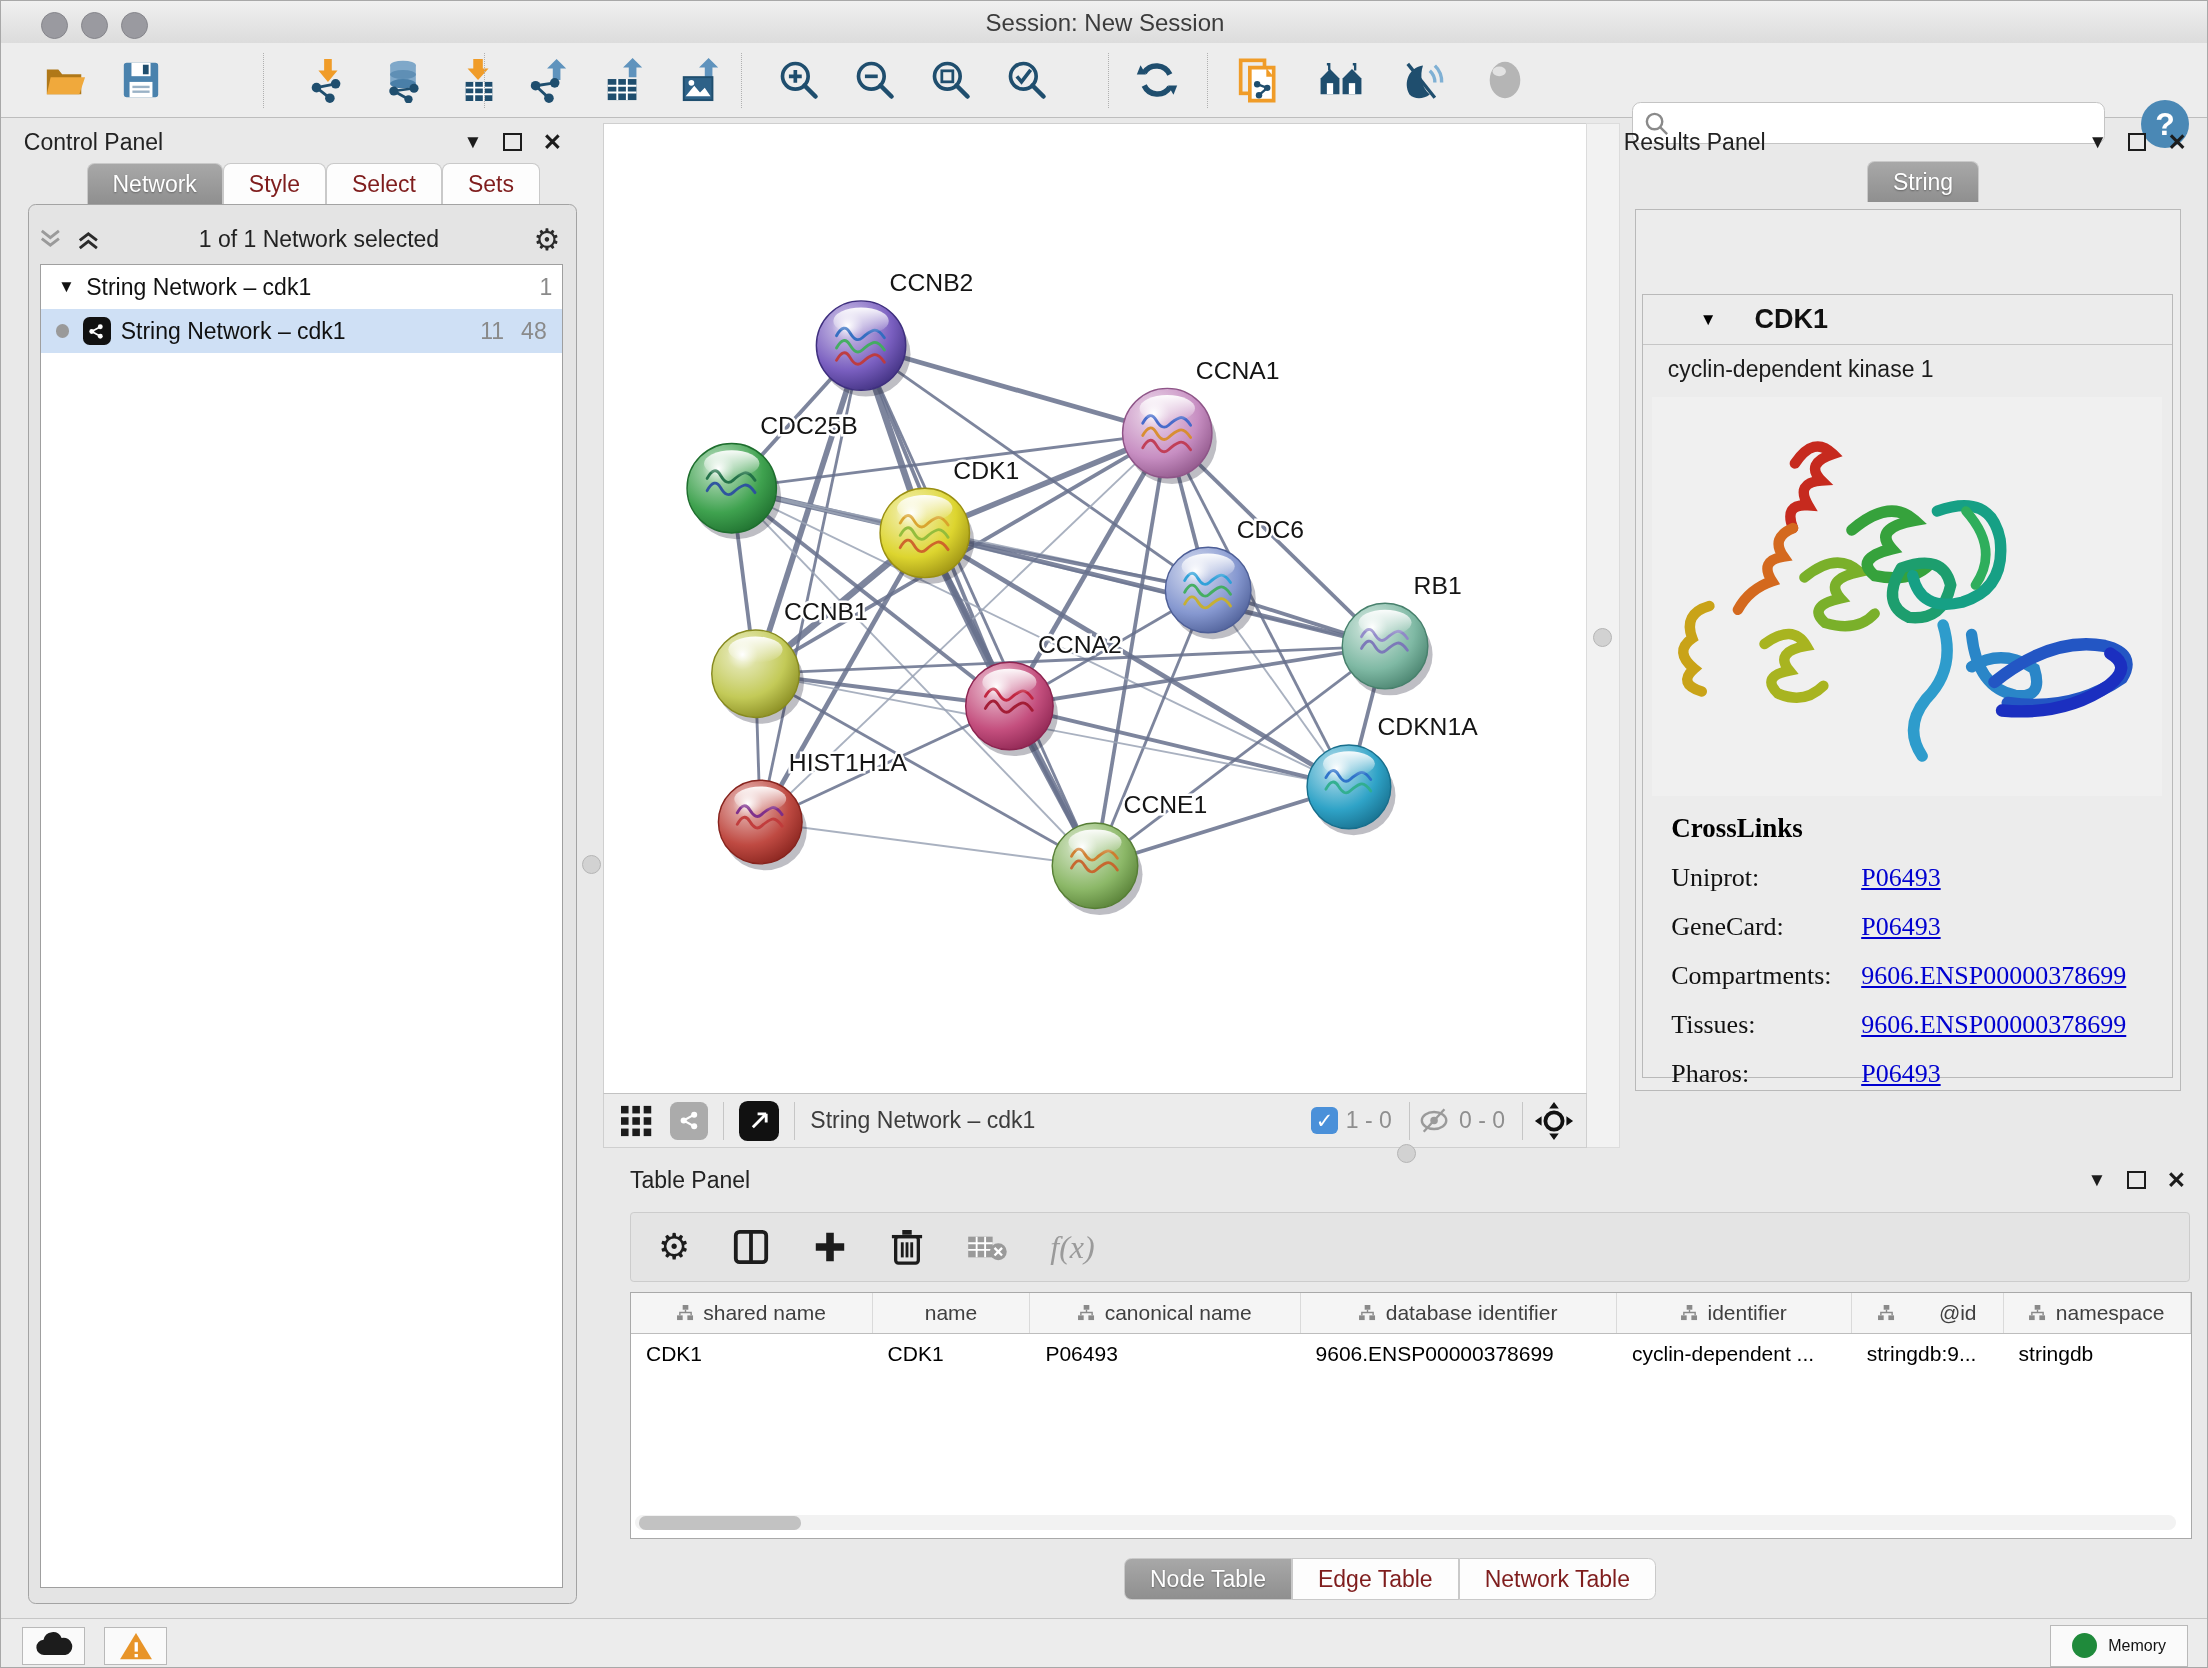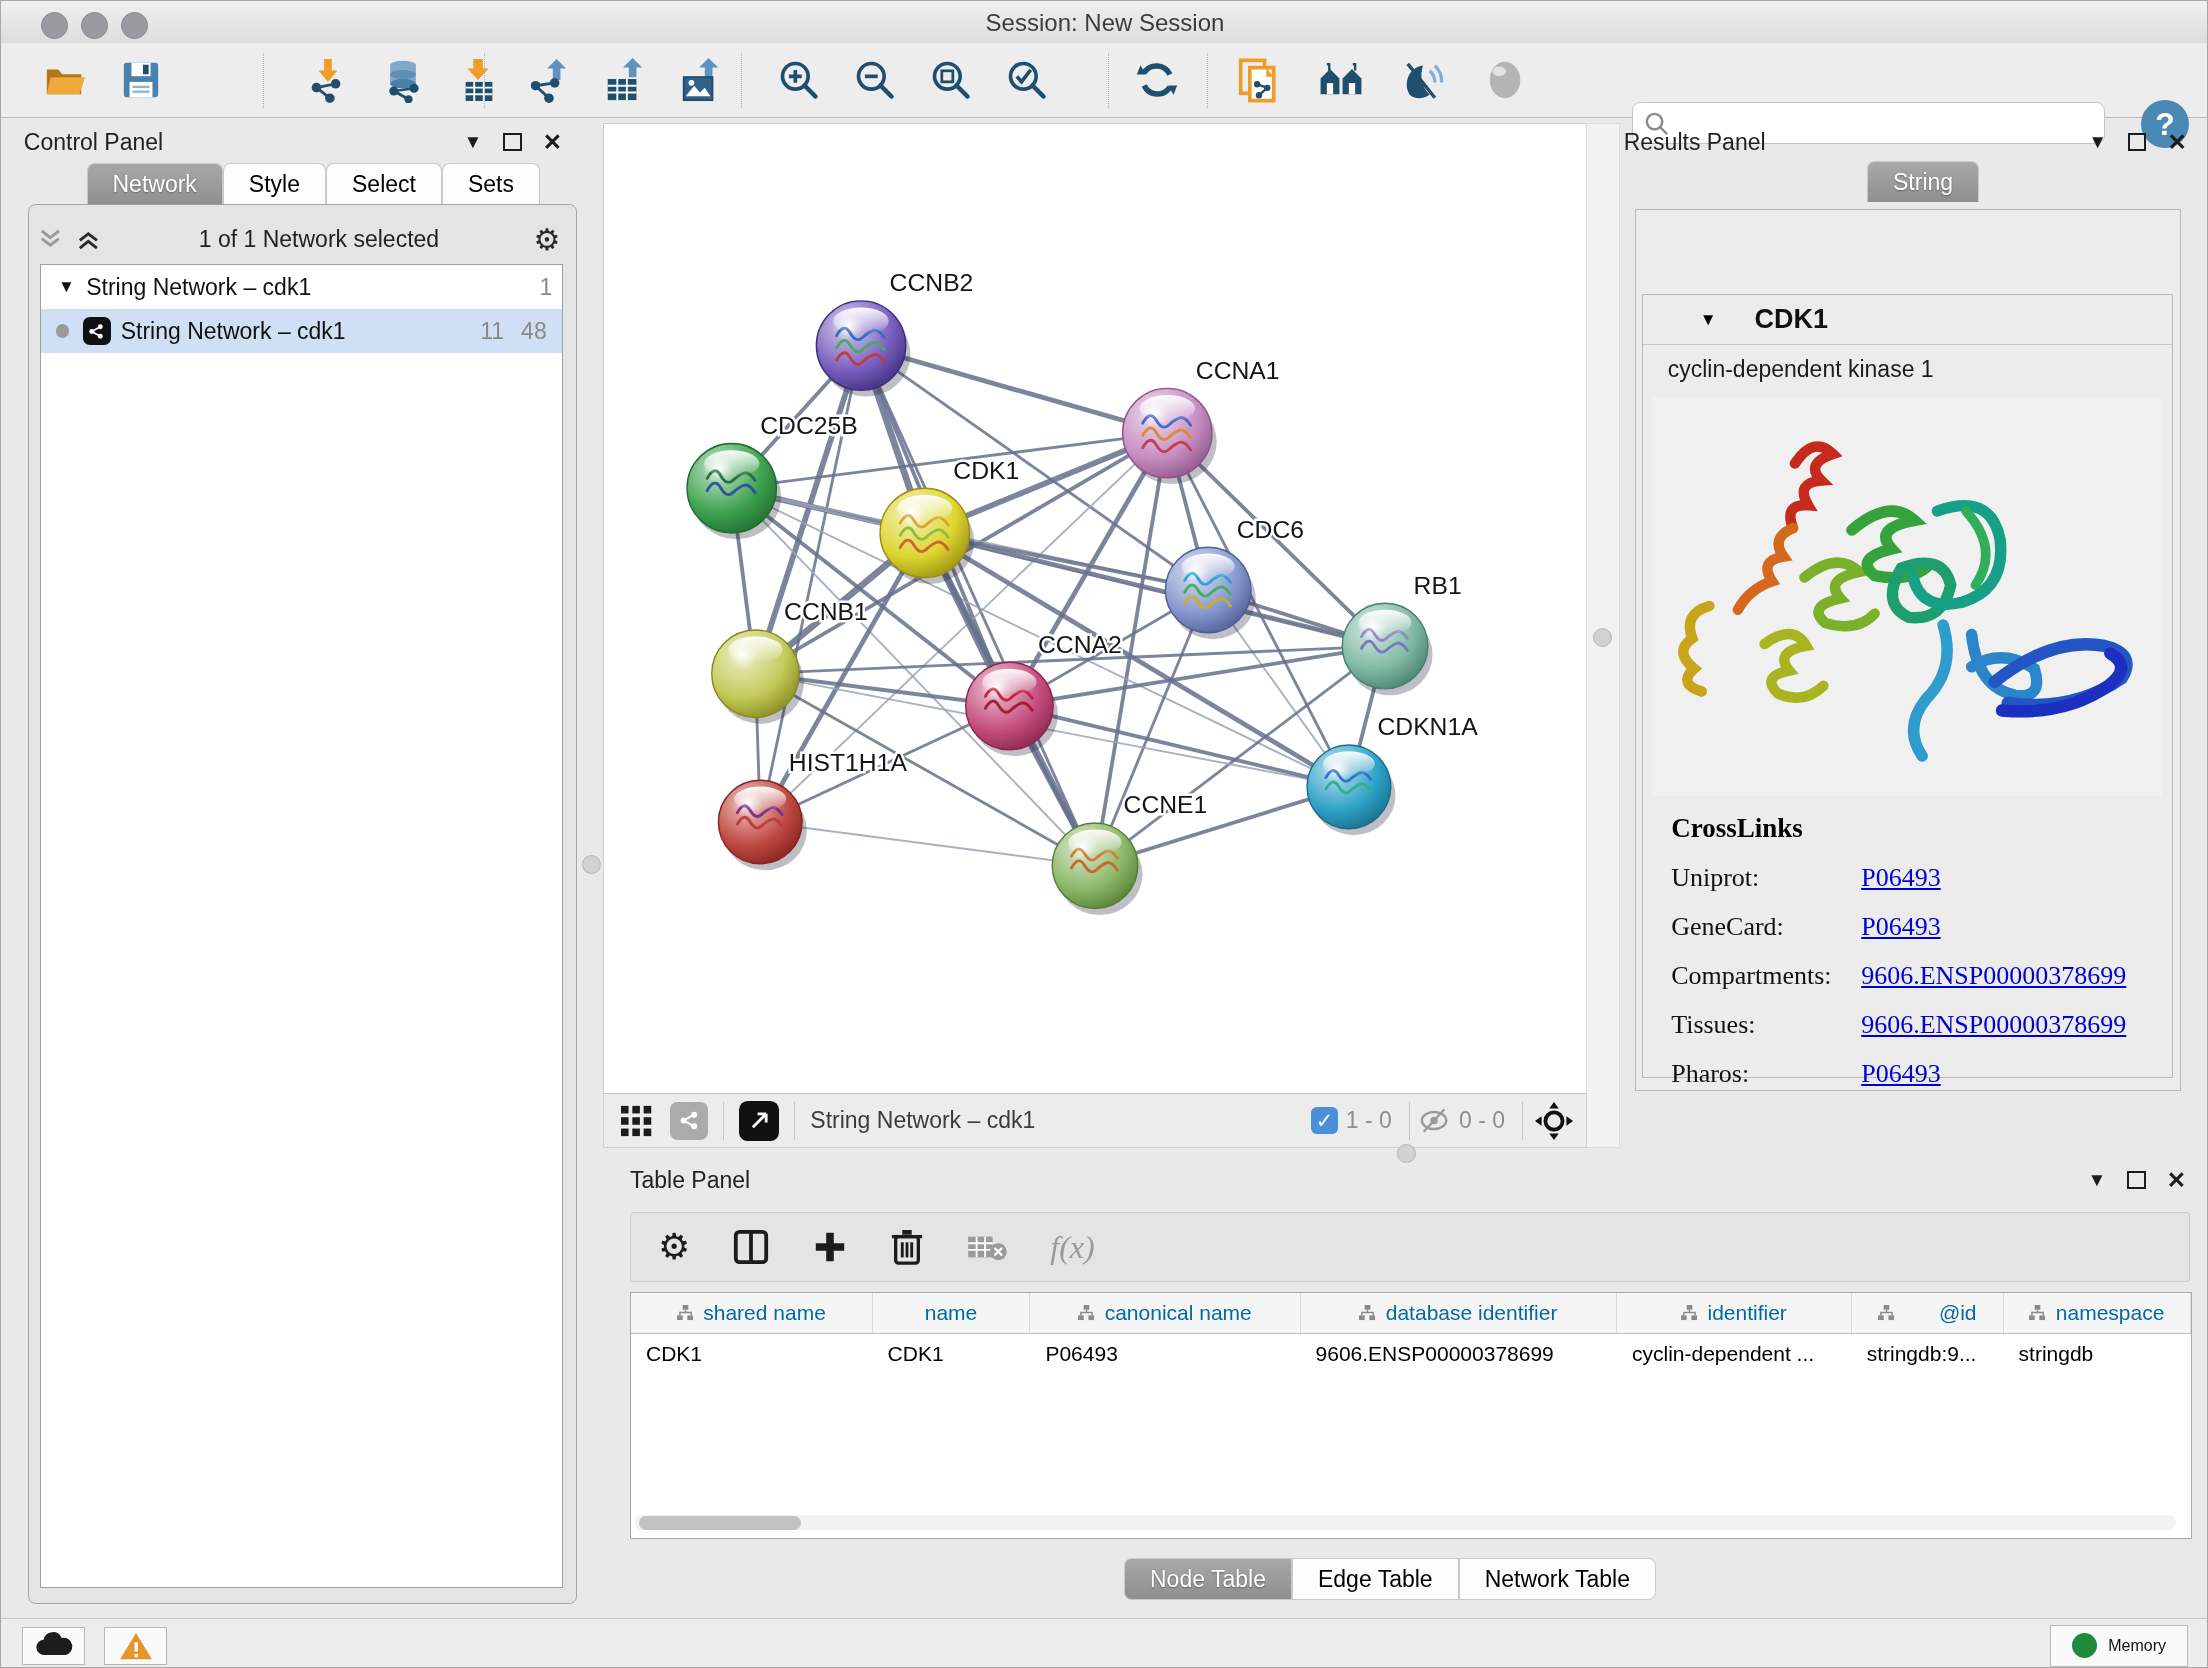--- a/index.html
+++ b/index.html
@@ -23,21 +23,21 @@
     border:1px solid #c4c4c4;border-radius:8.6px;display:flex;align-items:center;padding-left:9.5px;box-sizing:border-box;}
   #search-input{border:none;outline:none;font-size:21px;flex:1;background:transparent;font-family:"Liberation Sans",sans-serif;}
   #help-btn{position:absolute;left:2140px;top:57px;width:48px;height:48px;border-radius:50%;
     background:#4a88b5;color:#fff;font-size:32px;font-weight:bold;display:flex;align-items:center;justify-content:center;cursor:pointer;}
   
   .panel-head{font-size:23px;color:#222;}
   .win-ctl{display:inline-flex;gap:21px;align-items:center;color:#1c1c1c;}
   .ctl-tri{font-size:19px;}
   .ctl-sq{width:14.3px;height:14.3px;border:2.4px solid #1c1c1c;display:inline-block;}
   .ctl-x{font-size:23px;font-weight:bold;}
-  .tab{display:inline-block;padding:6.7px 25px;font-size:23px;background:#fdfdfd;color:#000000;
+  .tab{display:inline-block;padding:6.7px 25px;font-size:23px;background:#fdfdfd;color:#7f1d1d;
     border:1px solid #c9c9c9;border-bottom:none;border-radius:7.6px 7.6px 0 0;cursor:pointer;}
   .tab.sel{background:linear-gradient(#a8a8a8,#8f8f8f);color:#fff;text-shadow:0 1px 1.9px rgba(0,0,0,.35);}
   
   #control-panel{position:absolute;left:9.5px;top:122px;width:580px;height:1484px;}
   #cp-tabs{position:absolute;left:76px;top:40px;}
   #cp-body{position:absolute;left:17px;top:81px;width:547px;height:1398px;background:#e4e4e4;
     border:1px solid #a3a3a3;border-radius:7.6px;}
   #cp-selrow{position:absolute;left:9.5px;top:15px;width:528px;height:38px;display:flex;align-items:center;font-size:23px;color:#222;}
   #cp-list{position:absolute;left:11.4px;top:59px;width:521px;height:1322px;background:#fff;border:1px solid #9f9f9f;}
   .tree-row{display:flex;align-items:center;height:44px;font-size:23px;color:#111;padding:0 9.5px;}
@@ -69,21 +69,21 @@
   #rp-cross{font-family:"Liberation Serif",serif;padding:17px 0 0 28.5px;}
   #rp-cross-h{font-size:27px;font-weight:bold;color:#000;}
   .cl-row{display:flex;margin-top:19px;font-size:26px;}
   .cl-label{width:190px;color:#111;}
   .cl-link{color:#0000d0;text-decoration:underline;cursor:pointer;}
   
   #table-panel{position:absolute;left:602px;top:1158px;width:1606px;height:455px;}
   #tp-toolbar{position:absolute;left:27px;top:53px;width:1560px;height:70px;background:#e4e4e4;border:1px solid #cccccc;border-radius:3.8px;display:flex;align-items:center;gap:42px;padding-left:27px;box-sizing:border-box;}
   #tp-table{position:absolute;left:27px;top:133px;width:1560px;height:245px;background:#ffffff;border:1px solid #a9a9a9;overflow:hidden;}
   #tbl-head{display:flex;height:40px;background:#f5f5f5;border-bottom:1px solid #bdbdbd;}
-  .th{display:flex;align-items:center;justify-content:center;gap:9.5px;font-size:21px;color:#0369a1;border-right:1px solid #dadada;box-sizing:border-box;cursor:pointer;}
+  .th{display:flex;align-items:center;justify-content:center;gap:9.5px;font-size:21px;color:#404040;border-right:1px solid #dadada;box-sizing:border-box;cursor:pointer;}
   #tbl-row{display:flex;height:40px;}
   .td{display:flex;align-items:center;font-size:21px;color:#000;padding-left:15px;box-sizing:border-box;}
   #hscroll{position:absolute;left:3.8px;bottom:7.6px;width:1541px;height:15px;background:#f2f2f2;border-radius:7.6px;}
   #hthumb{position:absolute;left:3.8px;top:1px;width:162px;height:13.3px;background:#c2c2c2;border-radius:6.7px;}
   #tp-tabs{position:absolute;left:521px;top:399px;}
   .fx{font-family:"Liberation Serif",serif;font-style:italic;font-size:32px;color:#9a9a9a;}
   
   #bottombar{position:absolute;left:0;top:1617px;width:2208px;height:51px;background:#ececec;border-top:1px solid #c6c6c6;}
   .bb-btn{position:absolute;top:7.6px;width:61px;height:36px;background:#fafafa;border:1.4px solid #b9b9b9;display:flex;align-items:center;justify-content:center;cursor:pointer;}
   #memory-btn{position:absolute;right:21px;top:5.7px;height:40px;background:#fafafa;border:1.4px solid #b9b9b9;display:flex;align-items:center;gap:11.4px;padding:0 21px;font-size:16px;color:#111;cursor:pointer;justify-content:space-between;}

